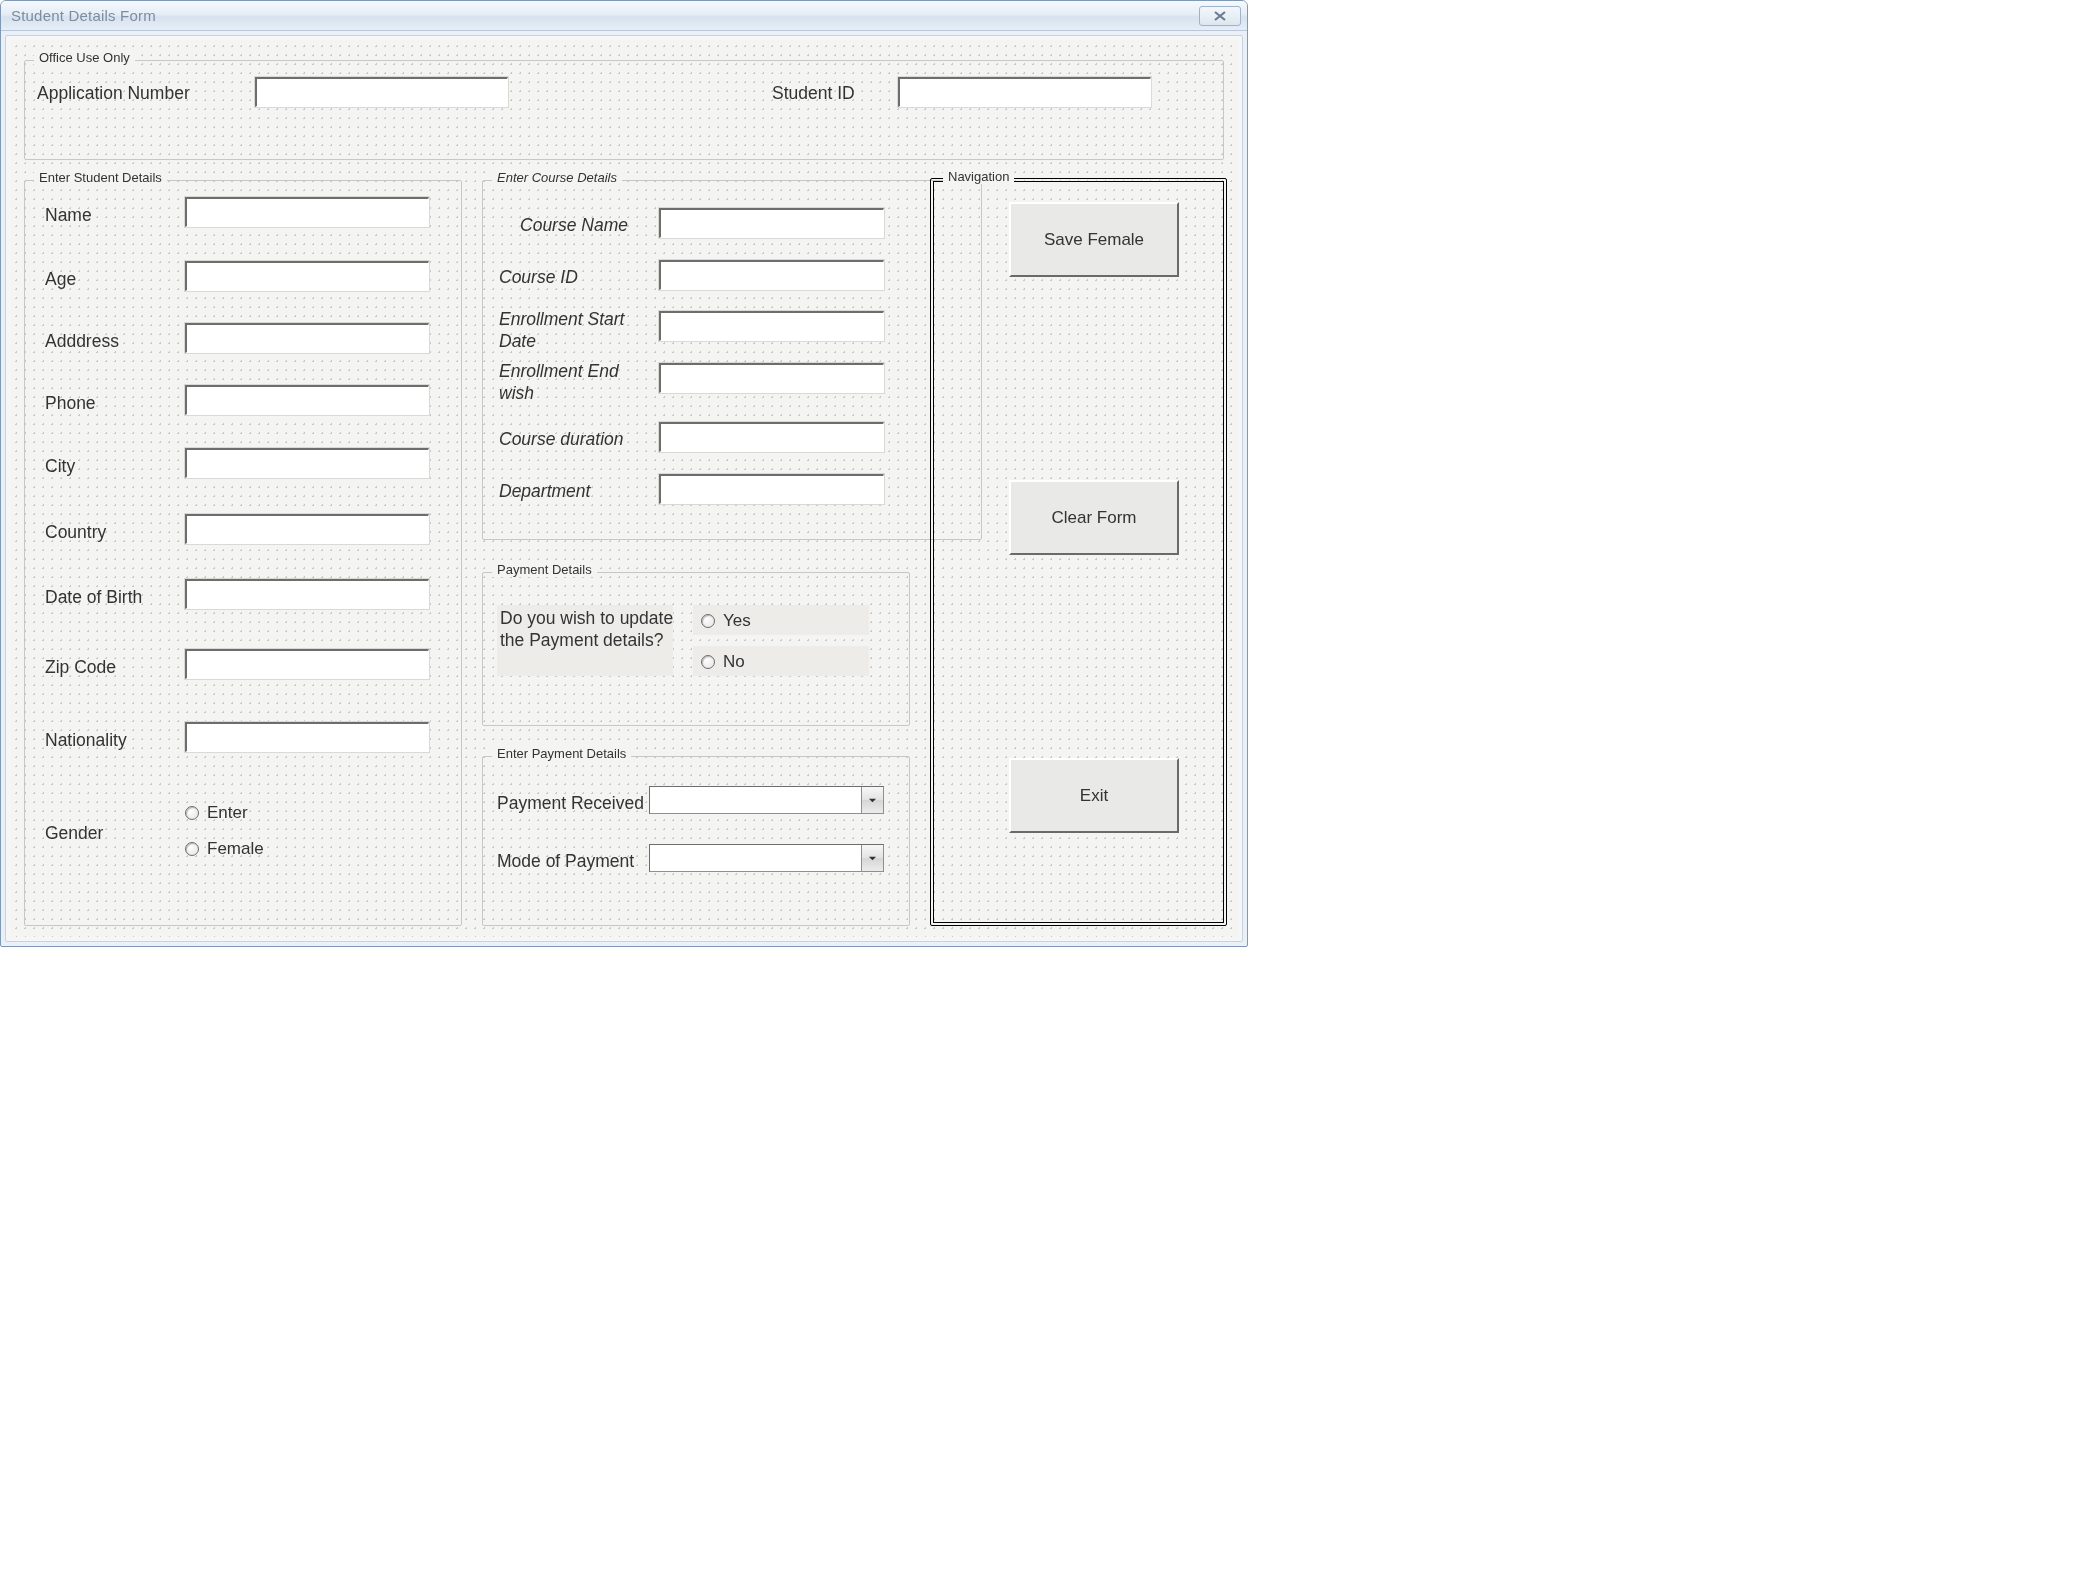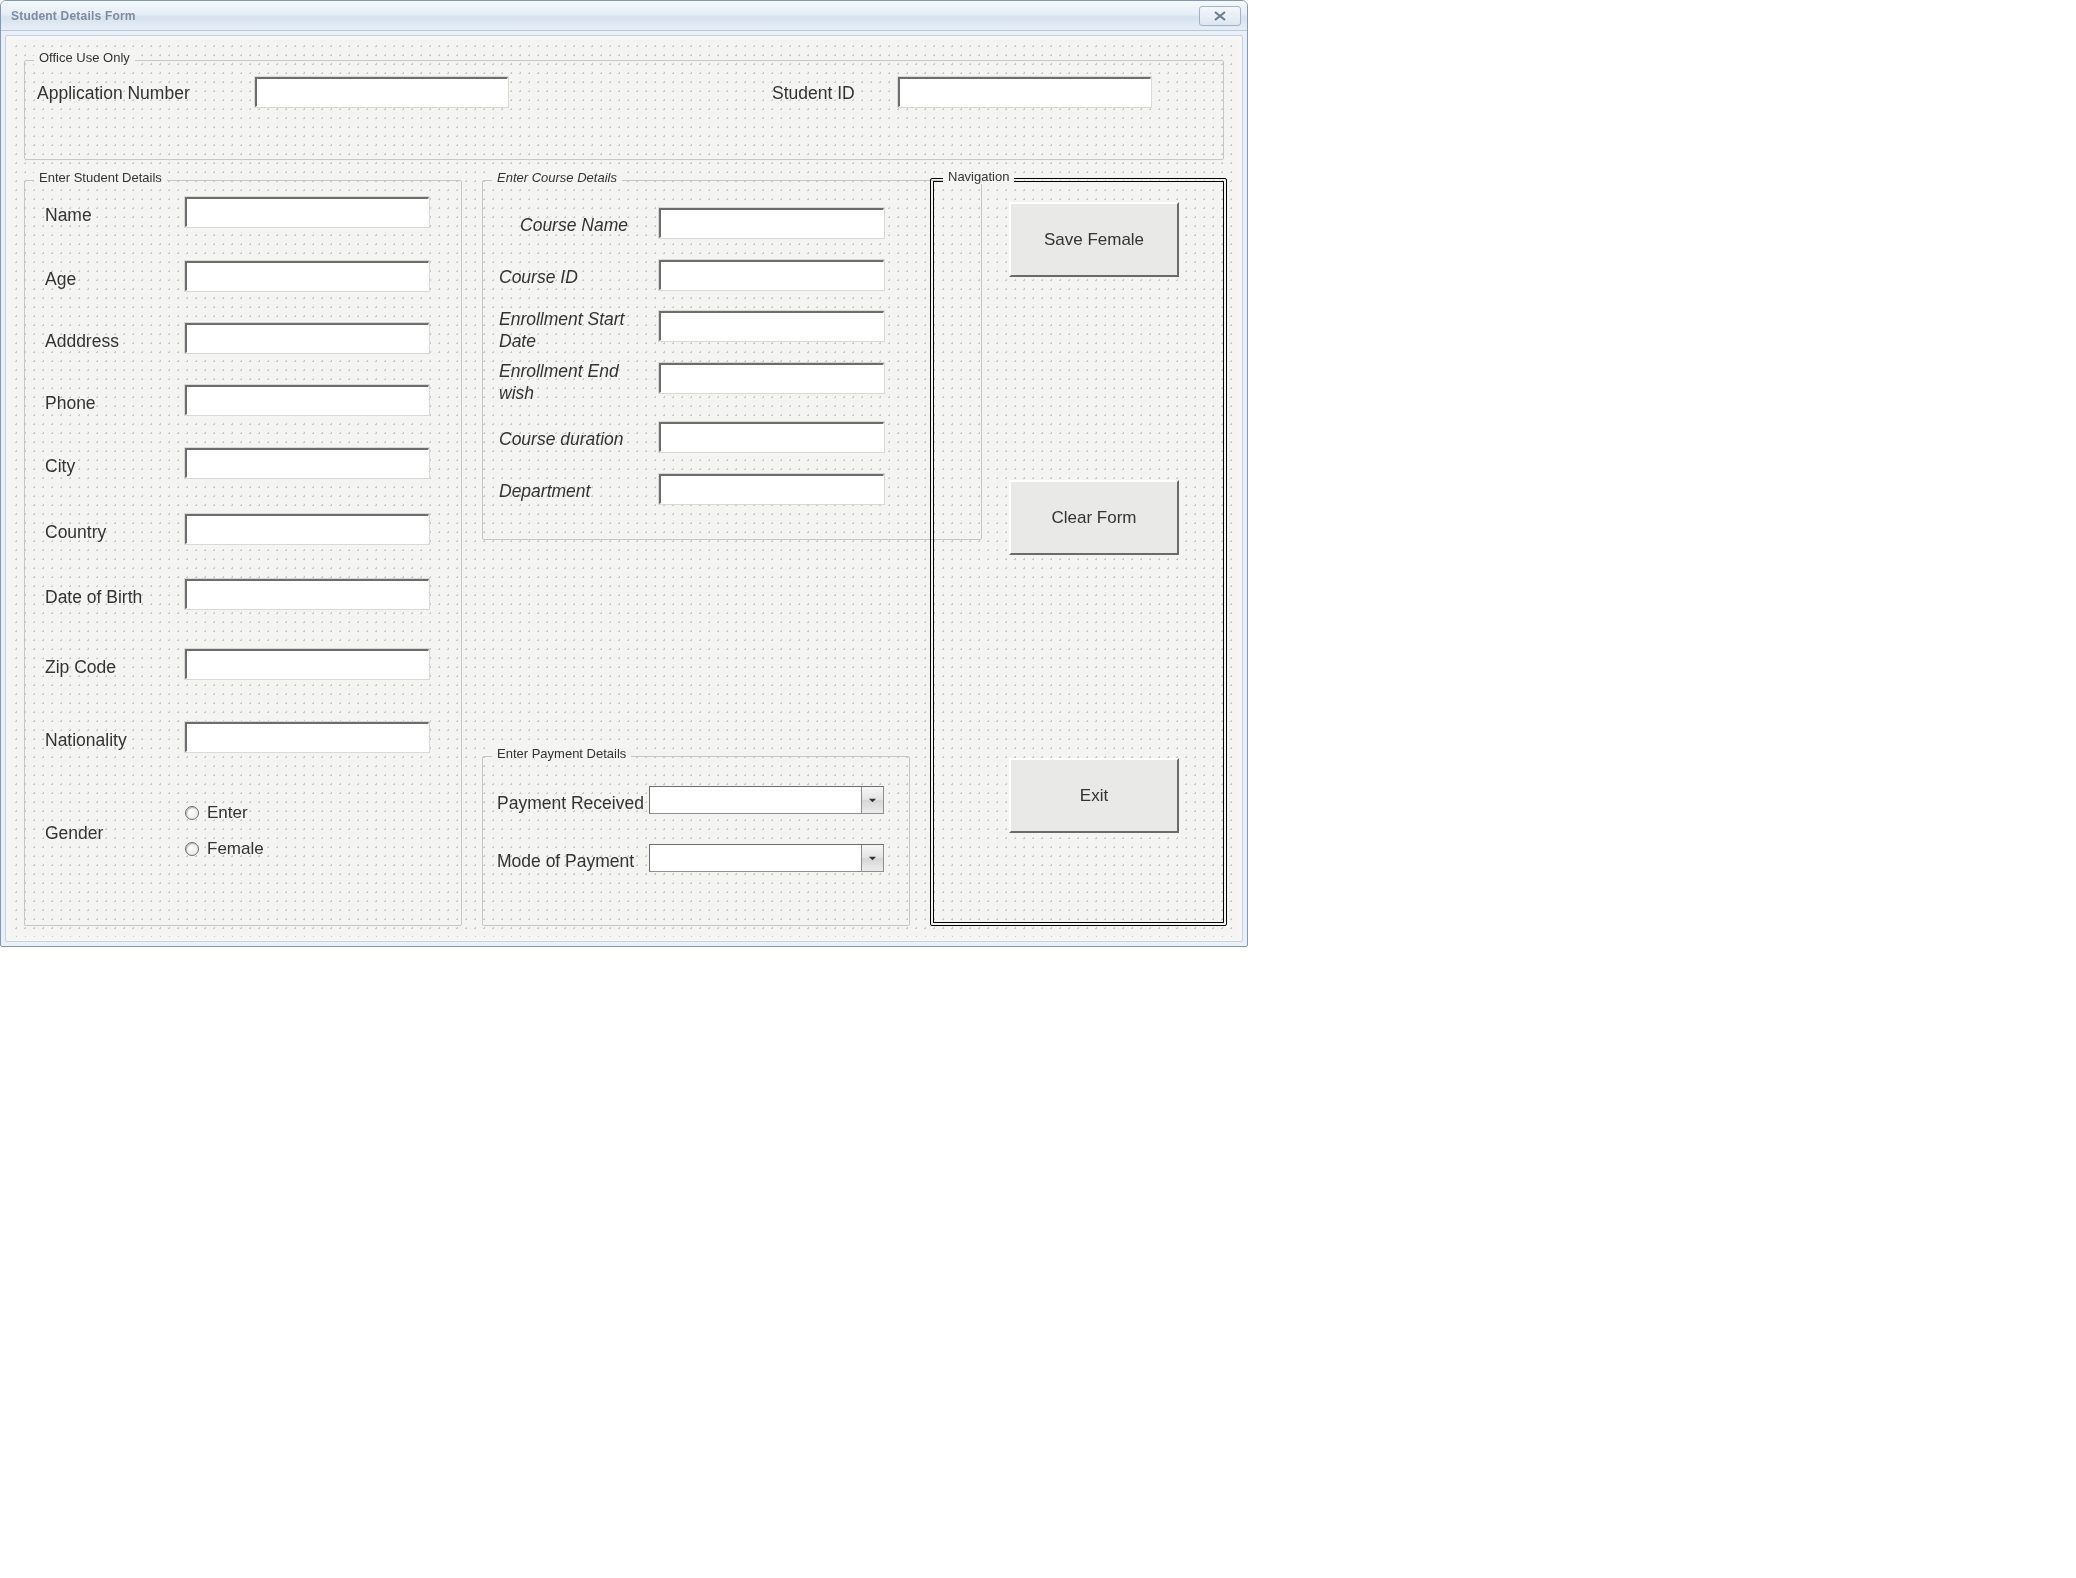--- a/index.html
+++ b/index.html
@@ -25,22 +25,22 @@
   height: 30px;
   background: linear-gradient(to bottom,#f5f9fd 0%,#e6edf6 45%,#d7e2ef 55%,#e6eef7 100%);
   border-bottom: 1px solid #b9c7d8;
   display: flex;
   align-items: center;
   padding: 0 6px 0 10px;
 }
 .titlebar .title {
   flex: 1;
   color: #7d8c9e;
-  font-size: 12px;
-  font-weight: 700;
+  font-size: 15px;
+  font-weight: 400;
   letter-spacing: .2px;
 }
 .close-btn {
   width: 42px;
   height: 20px;
   border: 1px solid #9fb2c8;
   border-radius: 3px;
   background: linear-gradient(to bottom,#f3f7fb,#dde6f0);
   display: flex;
   align-items: center;
@@ -251,20 +251,38 @@
         <span class="lbl lbl2" style="left:16px; top:180px;">Enrollment End wish</span>
         <div class="txt" style="left:176px; top:182px; width:225px; height:30px;"><input value="" style=""></div>
 
         <span class="lbl lbl2" style="left:16px; top:248px;">Course duration</span>
         <div class="txt" style="left:176px; top:241px; width:225px; height:30px;"><input value="" style=""></div>
 
         <span class="lbl lbl2" style="left:16px; top:300px;">Department</span>
         <div class="txt" style="left:176px; top:293px; width:225px; height:30px;"><input value="" style=""></div>
       </div>
 
+      <div class="group" style="left:472px; top:532px; width:428px; height:154px;">
+        <span class="legend">Payment Details</span>
+        <div class="lightpanel" style="left:14px; top:32px; width:176px; height:71px;">
+          <span class="lbl" style="left:3px; top:3px; width:176px;">Do you wish to update the Payment details?</span>
+        </div>
+        <div class="lightpanel" style="left:210px; top:32px; width:176px; height:30px;">
+          <div class="radio-row" style="left:8px; top:6px;">
+            <span class="radio-circle"></span>
+            <span>Yes</span>
+          </div>
+        </div>
+        <div class="lightpanel" style="left:210px; top:73px; width:176px; height:30px;">
+          <div class="radio-row" style="left:8px; top:6px;">
+            <span class="radio-circle"></span>
+            <span>No</span>
+          </div>
+        </div>
+      </div>
 
       <div class="group" style="left:472px; top:716px; width:428px; height:170px;">
         <span class="legend">Enter Payment Details</span>
         <span class="lbl" style="left:14px; top:36px;">Payment Received</span>
         <div class="combo" style="left:166px; top:29px; width:235px; height:28px;">
           <div class="val"></div>
           <div class="arrow">
               <svg viewBox="0 0 10 10">
                 <path d="M1 3 L5 7 L9 3 Z" fill="#333"></path>
               </svg>

